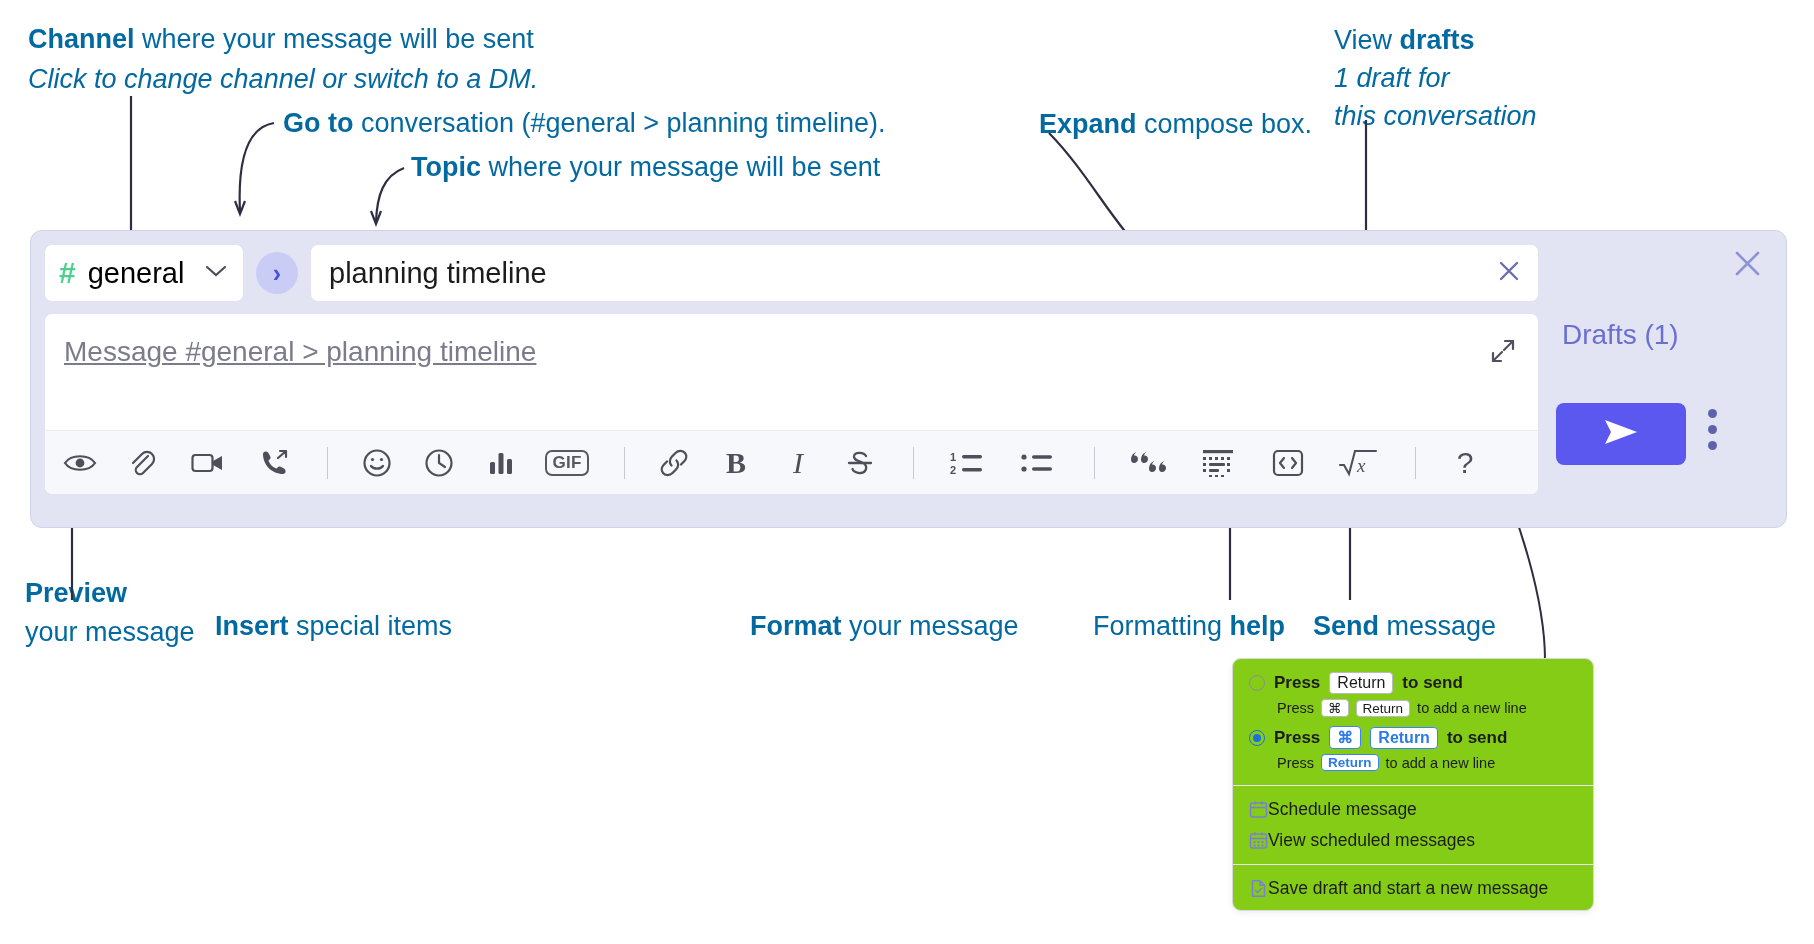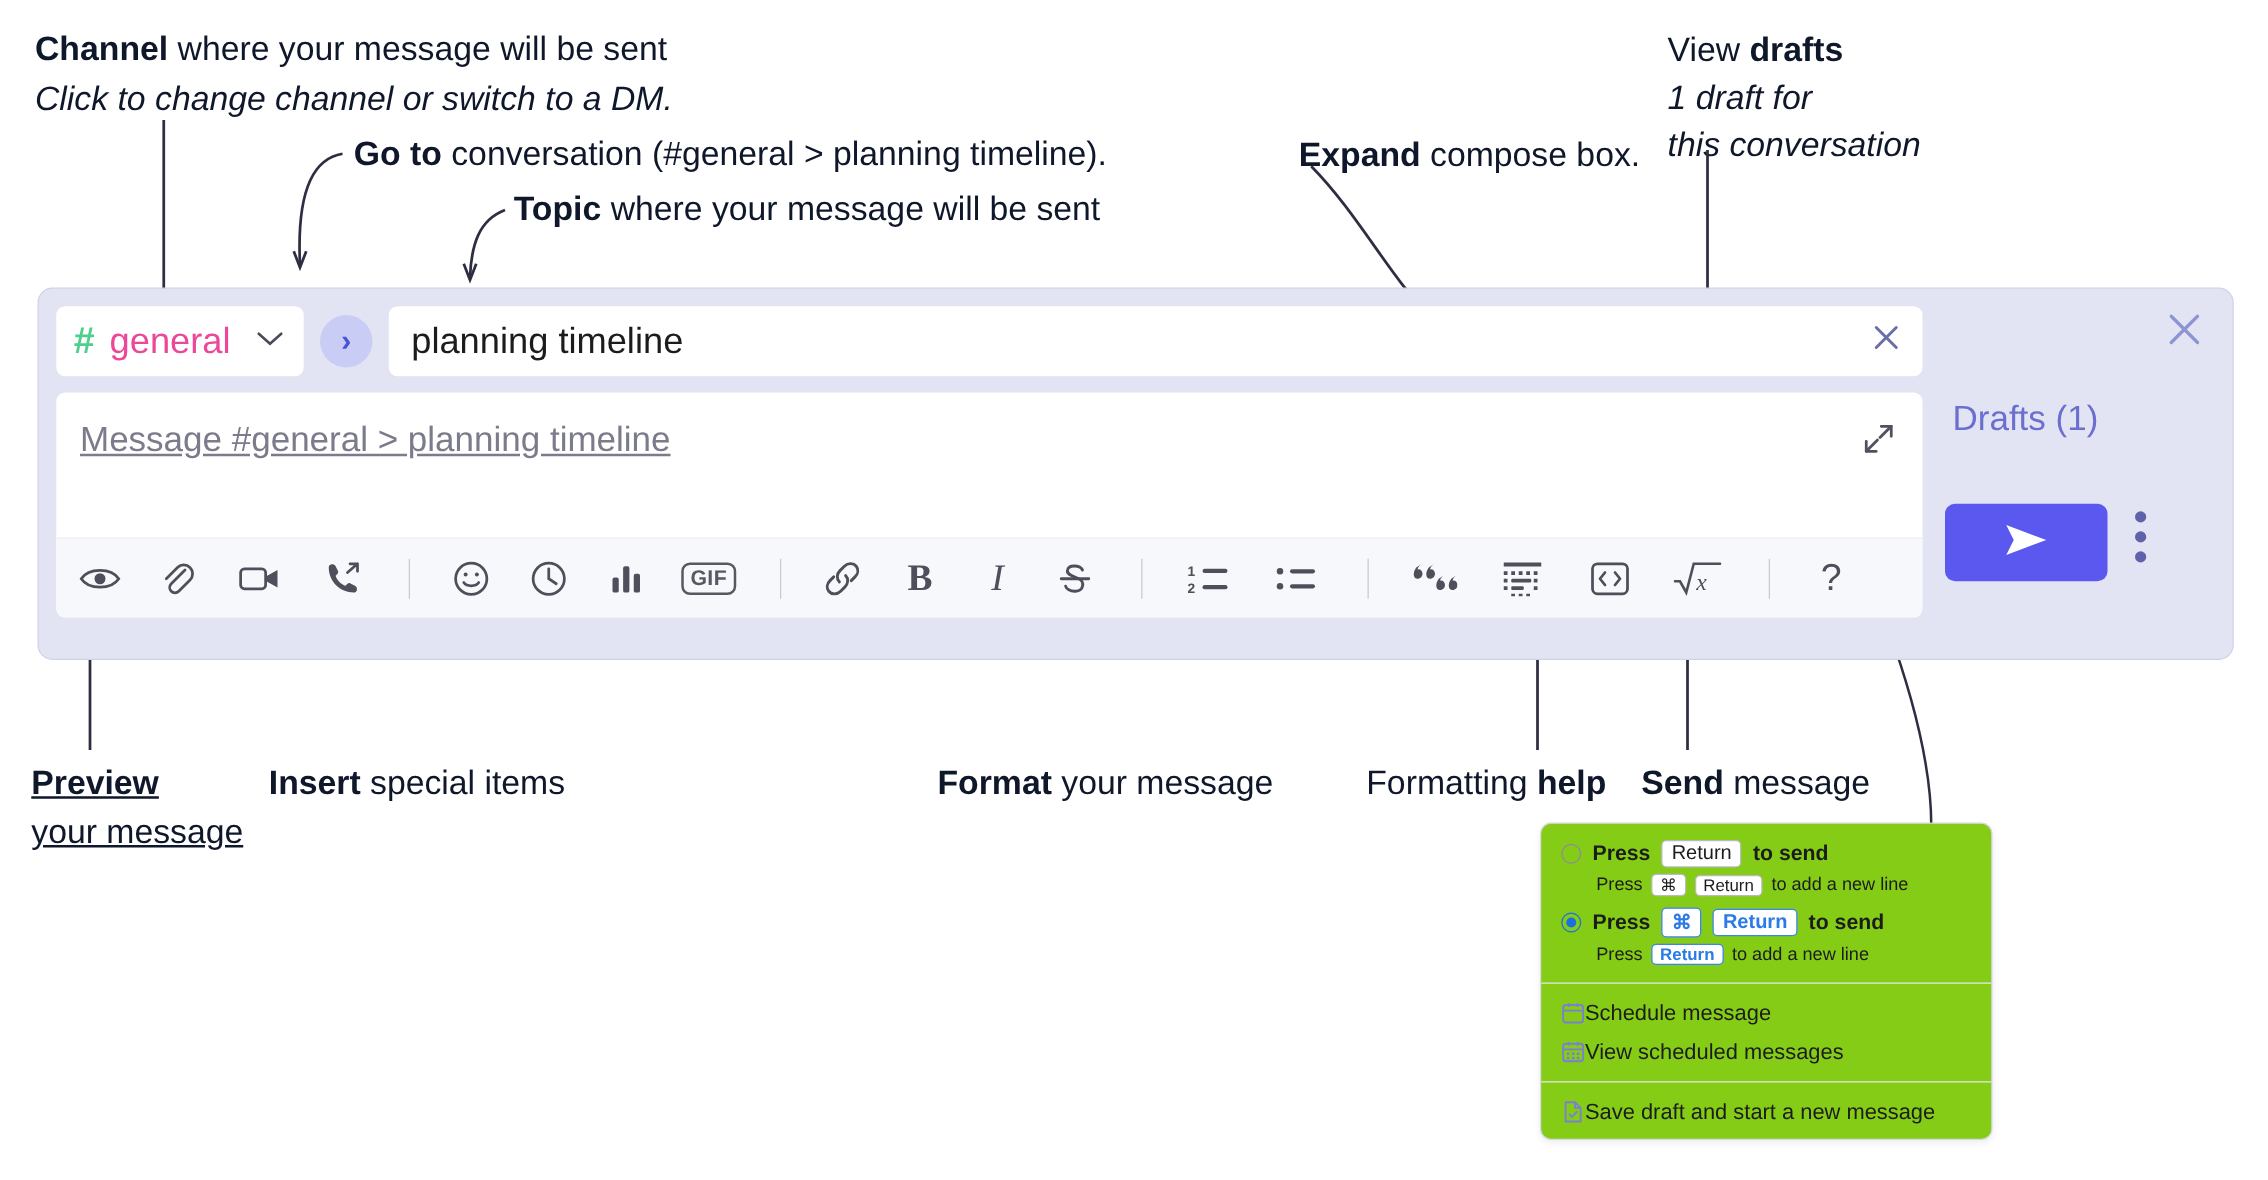--- a/index.html
+++ b/index.html
@@ -4,42 +4,42 @@
 <style>
   * { box-sizing: border-box; }
   html, body { margin:0; padding:0; }
   body {
     width:1814px; height:944px; position:relative;
     background:#ffffff;
     font-family:"Liberation Sans", sans-serif;
     color:#2b2b40;
     overflow:hidden;
   }
-  .ann { position:absolute; color:#0f172a; line-height:1.3; white-space:nowrap; }
+  .ann { position:absolute; color:#0369a1; line-height:1.3; white-space:nowrap; }
   .ann b { font-weight:700; }
   .ann i { }
   .ann-lg { font-size:27px; }
 
   svg.overlay { position:absolute; left:0; top:0; width:1814px; height:944px; pointer-events:none; }
 
   
   #compose {
     position:absolute; left:30px; top:230px; width:1757px; height:298px;
     background:#e3e4f3; border:1px solid #cfd2e8; border-radius:12px;
   }
   #composeInner { position:absolute; left:13px; top:12px; width:1495px; }
 
   .row-head { display:flex; align-items:center; gap:12px; height:60px; }
   .chan-select {
     display:flex; align-items:center; gap:12px;
     background:#fff; border:1px solid #e2e3ef; border-radius:8px;
     height:58px; padding:0 16px 0 14px; min-width:200px;
   }
   .hash { color:#4fcf8d; font-size:30px; font-weight:700; line-height:1; }
-  .chan-name { font-size:29px; color:#ec4899; }
+  .chan-name { font-size:29px; color:#000000; }
   .caret { margin-left:auto; color:#4a4a58; font-size:17px; }
 
   .goto-btn {
     width:42px; height:42px; border-radius:50%;
     background:#c9cdf6; display:flex; align-items:center; justify-content:center;
     color:#4a53d6; font-size:25px; font-weight:700; flex:0 0 auto;
   }
 
   .topic-field {
     flex:1; display:flex; align-items:center;
@@ -121,21 +121,21 @@
 <div class="ann ann-lg" style="left:1039px; top:107px;">
   <b>Expand</b><span> compose box.</span>
 </div>
 
 <div class="ann ann-lg" style="left:1334px; top:23px;">
   <div><span>View </span><b>drafts</b></div>
   <div style="margin-top:3px;"><i>1 draft for</i></div>
   <div style="margin-top:3px;"><i>this conversation</i></div>
 </div>
 
-<div class="ann ann-lg" style="left:25px; top:609px;text-decoration:underline;">
+<div class="ann ann-lg" style="left:25px; top:576px;">
   <div><b>Preview</b></div>
   <div style="margin-top:4px;"><span>your message</span></div>
 </div>
 
 <div class="ann ann-lg" style="left:215px; top:609px;">
   <b>Insert</b><span> special items</span>
 </div>
 
 <div class="ann ann-lg" style="left:750px; top:609px;">
   <b>Format</b><span> your message</span>

